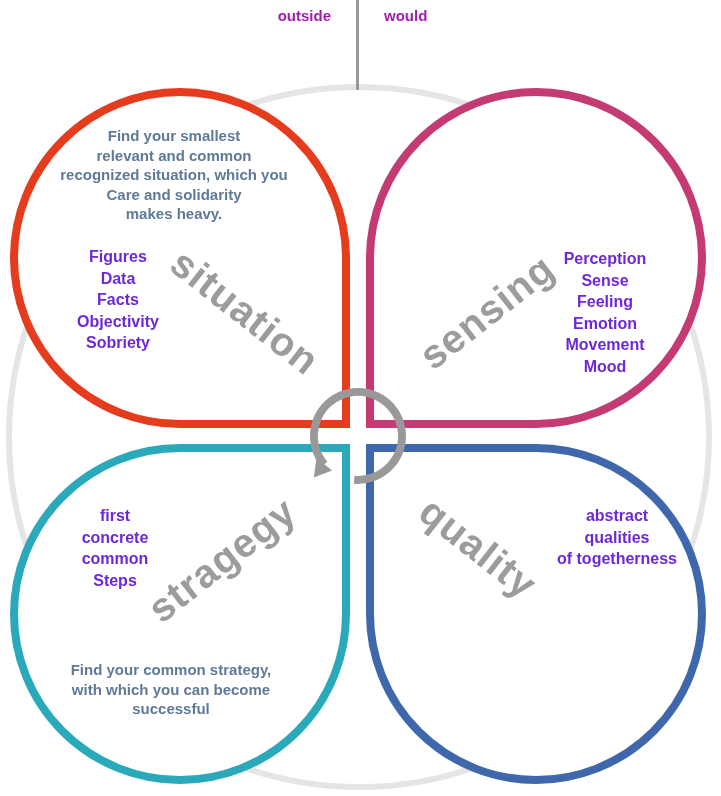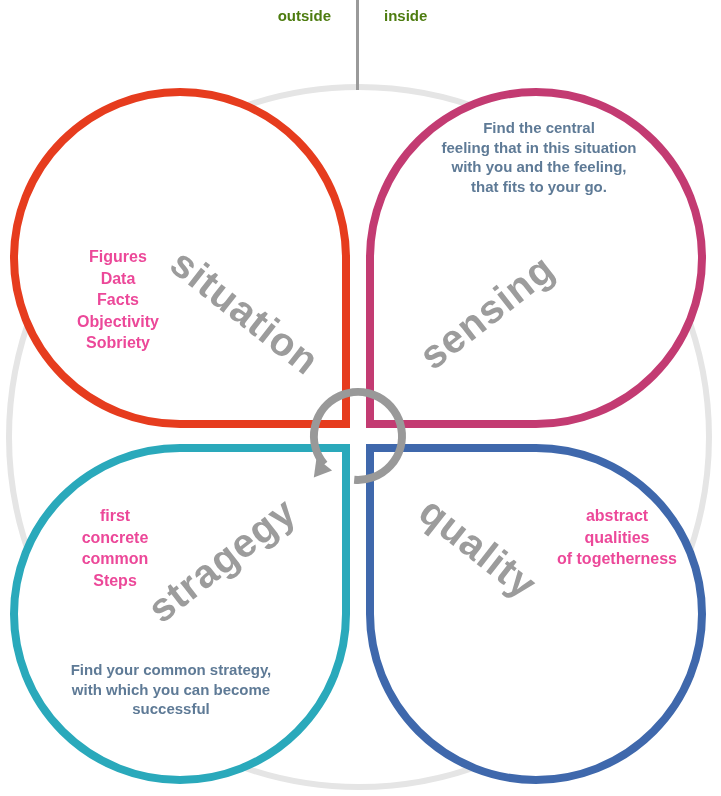--- a/index.html
+++ b/index.html
@@ -14,41 +14,41 @@
     position:absolute;left:6px;top:84px;width:706px;height:706px;
     border:6px solid #e5e5e5;border-radius:50%;
     box-sizing:border-box;z-index:0;
   }
   .divider{
     position:absolute;left:356px;top:0;width:3px;height:90px;
     background:#9a9a9a;z-index:3;
   }
   .axis-label{
     position:absolute;top:7px;
-    font-size:15px;font-weight:bold;color:#4d7c0f;z-index:3;
+    font-size:15px;font-weight:bold;color:#a21caf;z-index:3;
   }
   .axis-label.outside{left:221px;width:110px;text-align:right;}
   .axis-label.inside{left:384px;width:110px;text-align:left;}
   .petal{
     position:absolute;width:340px;height:340px;
     background:#ffffff;border:8px solid #999;
     box-sizing:border-box;z-index:2;
   }
   .petal.tl{left:10px;top:88px;border-radius:50% 50% 0 50%;}
   .petal.tr{left:366px;top:88px;border-radius:50% 50% 50% 0;}
   .petal.bl{left:10px;top:444px;border-radius:50% 0 50% 50%;}
   .petal.br{left:366px;top:444px;border-radius:0 50% 50% 50%;}
   .desc{
     position:absolute;
     font-size:15px;font-weight:bold;color:#5e7a96;
     line-height:1.3;text-align:center;white-space:pre-line;
   }
   .keywords{
     position:absolute;
-    font-size:16px;font-weight:bold;color:#ec4899;
+    font-size:16px;font-weight:bold;color:#6d28d9;
     line-height:1.35;text-align:center;white-space:pre-line;
   }
   .watermark{
     position:absolute;
     font-size:40px;font-weight:bold;color:#9c9c9c;
     letter-spacing:1px;white-space:nowrap;
     transform-origin:center center;
   }
   
   .tl .desc{left:12px;top:30px;width:288px;}
@@ -72,36 +72,43 @@
 </style>
 </head>
 <body>
 
 <div class="canvas">
 
   <div class="ring"></div>
 
   <div class="divider"></div>
   <div class="axis-label outside">outside</div>
-  <div class="axis-label inside">inside</div>
+  <div class="axis-label inside">would</div>
 
   <div class="petal tl" style="border-color: rgb(230, 60, 30);">
+    <div class="desc">Find your smallest
+relevant and common
+recognized situation, which you
+Care and solidarity
+makes heavy.</div>
     <div class="keywords">Figures
 Data
 Facts
 Objectivity
 Sobriety</div>
     <div class="watermark">situation</div>
   </div>
 
   <div class="petal tr" style="border-color: rgb(195, 59, 114);">
-    <div class="desc">Find the central
-feeling that in this situation
-with you and the feeling,
-that fits to your go.</div>
+    <div class="keywords">Perception
+Sense
+Feeling
+Emotion
+Movement
+Mood</div>
     <div class="watermark">sensing</div>
   </div>
 
   <div class="petal bl" style="border-color: rgb(42, 169, 187);">
     <div class="keywords">first
 concrete
 common
 Steps</div>
     <div class="watermark">stragegy</div>
     <div class="desc">Find your common strategy,

